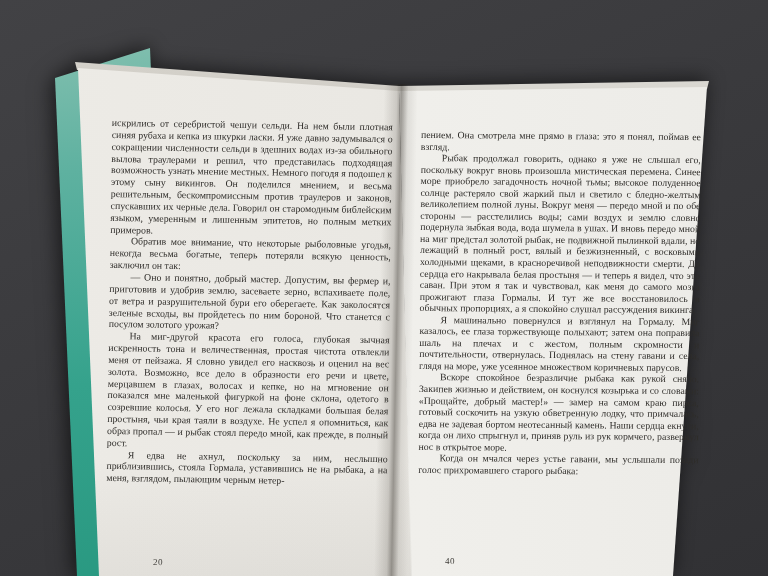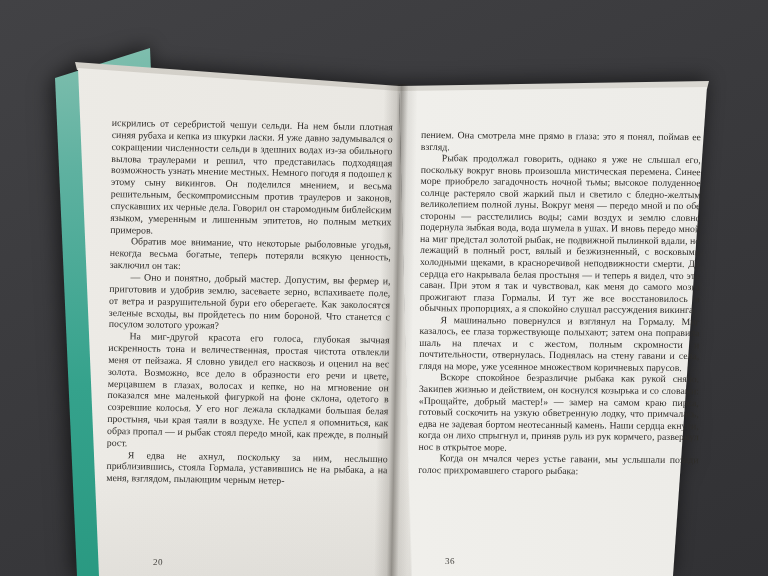--- a/index.html
+++ b/index.html
@@ -81,15 +81,15 @@
     </div>
     <div class="pagenum pagenum-left">20</div>
 
     <div class="text text-right" lang="ru">
       <p>пением. Она смотрела мне прямо в глаза: это я понял, поймав ее взгляд.</p>
       <p class="indent">Рыбак продолжал говорить, однако я уже не слышал его, поскольку вокруг вновь произошла мистическая перемена. Синее море приобрело загадочность ночной тьмы; высокое полуденное солнце растеряло свой жаркий пыл и светило с бледно-желтым великолепием полной луны. Вокруг меня — передо мной и по обе стороны — расстелились воды; сами воздух и землю словно подернула зыбкая вода, вода шумела в ушах. И вновь передо мной на миг предстал золотой рыбак, не подвижной пылинкой вдали, но лежащий в полный рост, вялый и безжизненный, с восковыми холодными щеками, в красноречивой неподвижности смерти. До сердца его накрывала белая простыня — и теперь я видел, что это саван. При этом я так и чувствовал, как меня до самого мозга прожигают глаза Гормалы. И тут же все восстановилось в обычных пропорциях, а я спокойно слушал рассуждения викинга.</p>
       <p class="indent">Я машинально повернулся и взглянул на Гормалу. Миг казалось, ее глаза торжествующе полыхают; затем она поправила шаль на плечах и с жестом, полным скромности и почтительности, отвернулась. Поднялась на стену гавани и села, глядя на море, уже усеянное множеством коричневых парусов.</p>
       <p class="indent">Вскоре спокойное безразличие рыбака как рукой сняло. Закипев жизнью и действием, он коснулся козырька и со словами: «Прощайте, добрый мастер!» — замер на самом краю пирса, готовый соскочить на узкую обветренную лодку, что примчалась, едва не задевая бортом неотесанный камень. Наши сердца екнули, когда он лихо спрыгнул и, приняв руль из рук кормчего, развернул нос в открытое море.</p>
       <p class="indent">Когда он мчался через устье гавани, мы услышали позади голос прихромавшего старого рыбака:</p>
     </div>
-    <div class="pagenum pagenum-right">36</div>
+    <div class="pagenum pagenum-right">40</div>
   </div>
 </div>
 
 </body></html>

